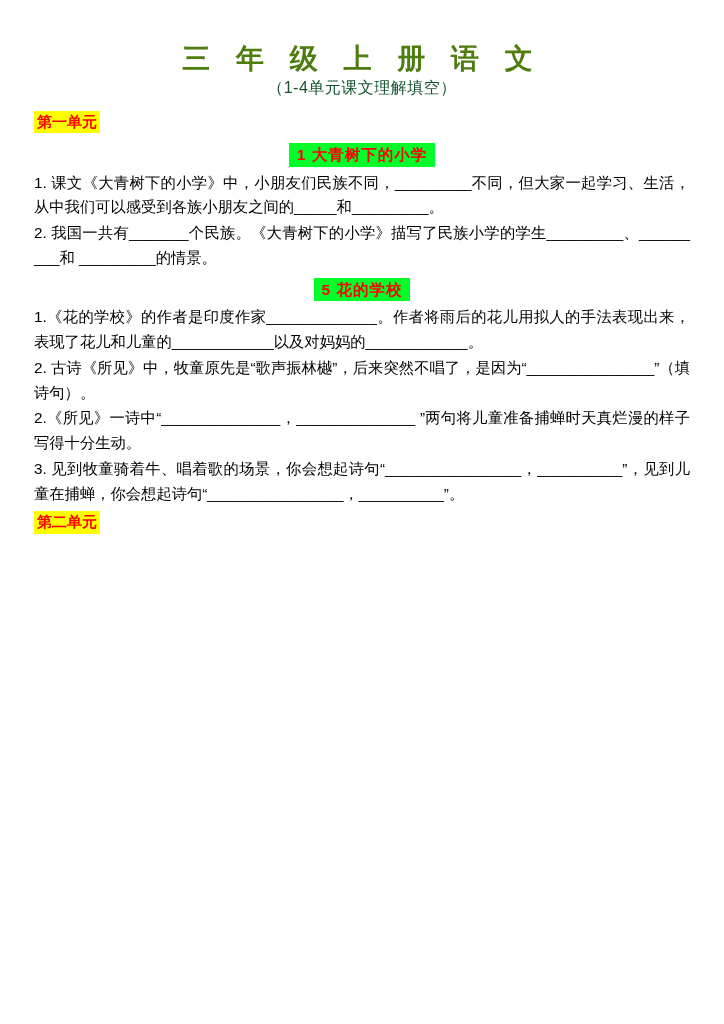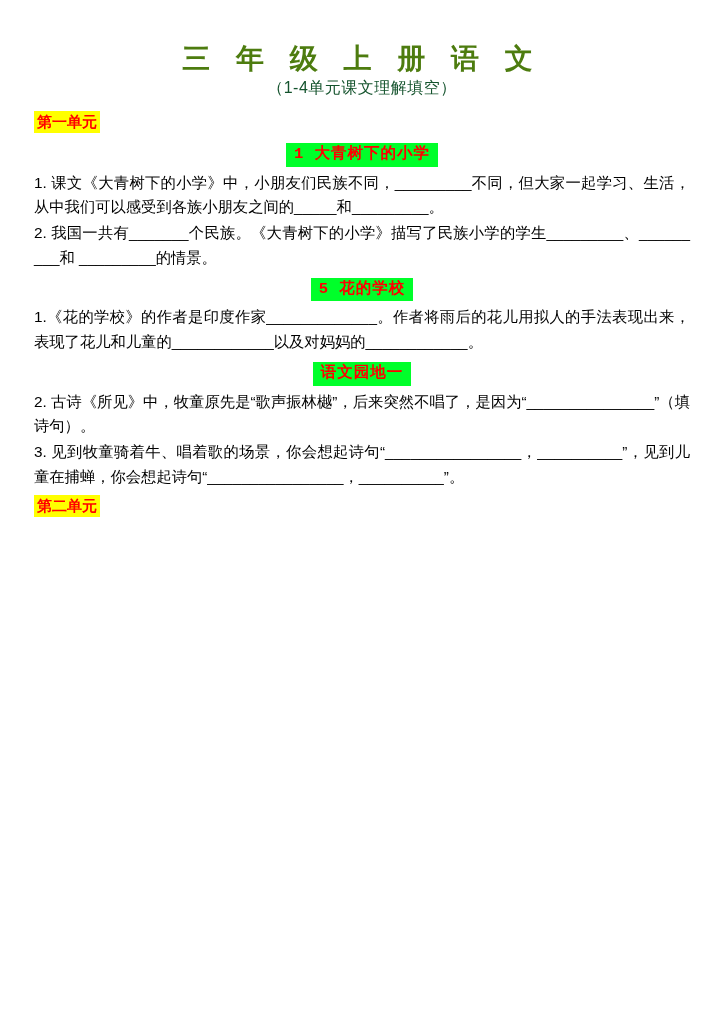--- a/index.html
+++ b/index.html
@@ -53,21 +53,20 @@
   }
   .lesson-head span {
     display: inline-block;
     background: #00ff2a;
     color: #ff0000;
     font-size: 15.5px;
     font-weight: bold;
     padding: 1px 8px;
     letter-spacing: 1px;
     line-height: 1.4;
-    font-family: Liberation Mono, monospace;
   }
   .para {
     font-size: 15.3px;
     line-height: 1.62;
     margin: 0 0 1px 0;
     text-align: justify;
     text-justify: inter-ideograph;
     word-break: break-all;
   }
 </style>
@@ -86,24 +85,22 @@
       <span>1  大青树下的小学</span>
     </div>
     <p class="para">1. 课文《大青树下的小学》中，小朋友们民族不同，_________不同，但大家一起学习、生活，从中我们可以感受到各族小朋友之间的_____和_________。</p>
     <p class="para">2. 我国一共有_______个民族。《大青树下的小学》描写了民族小学的学生_________、_________和 _________的情景。</p>
 
     <div class="lesson-head">
       <span>5  花的学校</span>
     </div>
     <p class="para">1.《花的学校》的作者是印度作家_____________。作者将雨后的花儿用拟人的手法表现出来，表现了花儿和儿童的____________以及对妈妈的____________。</p>
 
-    <div class="lesson-head">
-      <span>语文园地一</span>
-    </div>
     <p class="para">2. 古诗《所见》中，牧童原先是“歌声振林樾”，后来突然不唱了，是因为“_______________”（填诗句）。</p>
+    <p class="para">2.《所见》一诗中“______________，______________ ”两句将儿童准备捕蝉时天真烂漫的样子写得十分生动。</p>
     <p class="para">3. 见到牧童骑着牛、唱着歌的场景，你会想起诗句“________________，__________”，见到儿童在捕蝉，你会想起诗句“________________，__________”。</p>
   </div>
 
   <div>
     <div class="unit-head">第二单元</div>
 
   </div>
 
 </div>
 

